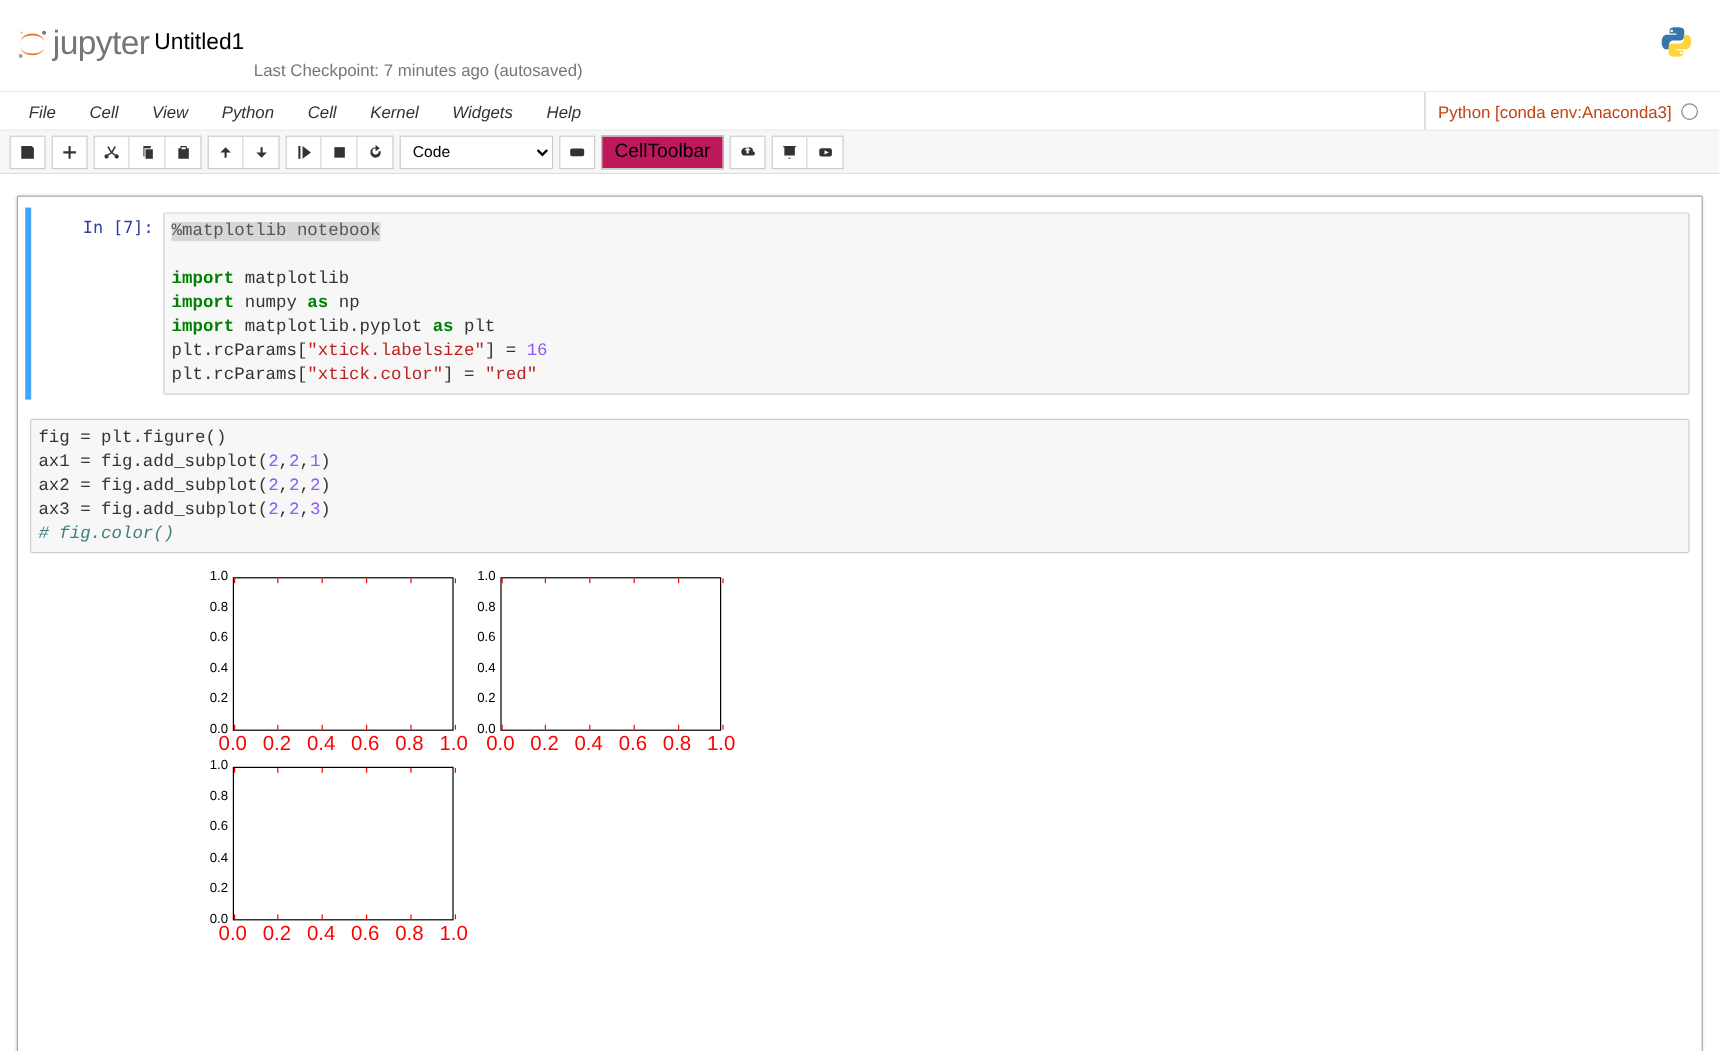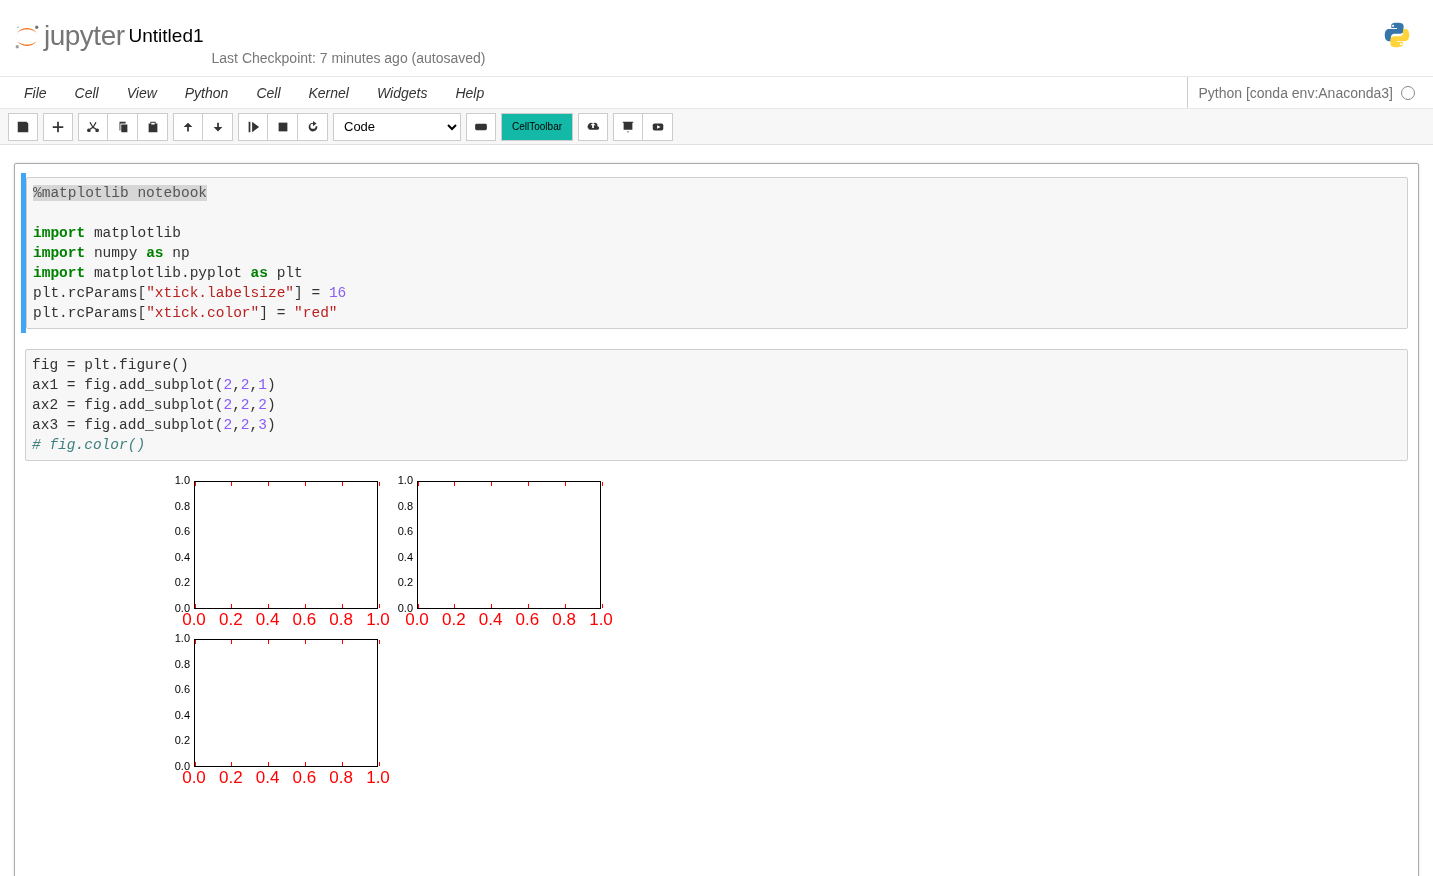--- a/index.html
+++ b/index.html
@@ -12,31 +12,31 @@
 .logo-text { font-size: 28px; color: #757575; font-weight: 400; letter-spacing: -0.5px;}
 .nb-name { font-size: 19px; color: #000; margin-right: 8px; }
 .checkpoint { font-size: 14px; color: #777; margin-top: 44px; }
 .py-logo { margin-left: auto; margin-right: 12px; }
 
 
 .menubar { display: flex; align-items: center; padding: 0 10px; border-bottom: 1px solid #e7e7e7; background: #fff; height: 32px; }
 .menubar .m { padding: 7px 14px; font-size: 14px; color: #333; cursor: pointer; font-style: italic; }
 .menubar .spacer { flex: 1; }
 .kernel-box { display: flex; align-items: center; gap: 8px; padding-right: 8px; border-left: 1px solid #ccc; padding-left: 10px; height: 100%;}
-.kernel-name { font-size: 14px; color: #737373; }
+.kernel-name { font-size: 14px; color: #c2410c; }
 .kernel-ind { width: 14px; height: 14px; border: 1.5px solid #888; border-radius: 50%; }
 
 
 .toolbar { display: flex; gap: 5px; align-items: center; padding: 4px 8px; background: #f7f7f7; border-bottom: 1px solid #dfdfdf; height: 36px;}
 .bgroup { display: flex; }
 .tb-btn { width: 30px; height: 28px; border: 1px solid #ccc; background: #fff; display: flex; justify-content: center; align-items: center; cursor: pointer; font-size: 13px; color: #333;}
 .bgroup .tb-btn + .tb-btn { border-left: none; }
 .tb-btn svg { width: 14px; height: 14px; }
 .tb-sel { height: 28px; width: 128px; border: 1px solid #ccc; background: #fff; font-size: 13px; padding: 0 6px; }
-.ct-btn { height: 28px; border: 1px solid #ccc; background: #14b8a6; padding: 0 10px; font-size: 10px; cursor: pointer;}
+.ct-btn { height: 28px; border: 1px solid #ccc; background: #be185d; padding: 0 10px; font-size: 16px; cursor: pointer;}
 
 
 .nb-container { padding: 18px 14px; background: #fff; }
 .nb-inner { border: 1px solid #ababab; border-radius: 2px; padding: 6px 6px 20px; background: #fff; box-shadow: 0 0 3px #ddd;}
 .cell { display: flex; margin: 3px 0; padding: 4px 4px; }
 .cell.selected { border-left: 5px solid #42A5F5; padding-left: 0;}
 .prompt { width: 110px; text-align: right; padding: 5px 8px 0 0; font-family: monospace; font-size: 14px; color: #303F9F; flex-shrink:0;}
 .input-area { flex: 1; border: 1px solid #cfcfcf; background: #f7f7f7; border-radius: 2px; padding: 5px 6px; font-family: Menlo, Monaco, "Courier New", monospace; font-size: 14.5px; line-height: 1.38; }
 .code { white-space: pre; }
 .cm-magic { background: #d6d6d6; color: #555; }
@@ -199,20 +199,21 @@
           <path d="M7 6l4 2-4 2V6z" fill="#fff"></path>
         </svg>
       </div>
   </div>
 </div>
 
 <div class="nb-container">
   <div class="nb-inner">
 
     <div class="cell selected">
+      <div class="prompt">In  [7]:</div>
       <div class="input-area">
         <div class="code" id="code-0"><span class="cm-magic">%matplotlib notebook</span><span>
 
 </span><span class="cm-kw">import</span><span> matplotlib
 </span><span class="cm-kw">import</span><span> numpy </span><span class="cm-kw">as</span><span> np
 </span><span class="cm-kw">import</span><span> matplotlib.pyplot </span><span class="cm-kw">as</span><span> plt
 </span><span>plt.rcParams[</span><span class="cm-str">"xtick.labelsize"</span><span>] = </span><span class="cm-num">16</span><span>
 </span><span>plt.rcParams[</span><span class="cm-str">"xtick.color"</span><span>] = </span><span class="cm-str">"red"</span></div>
       </div>
     </div>

